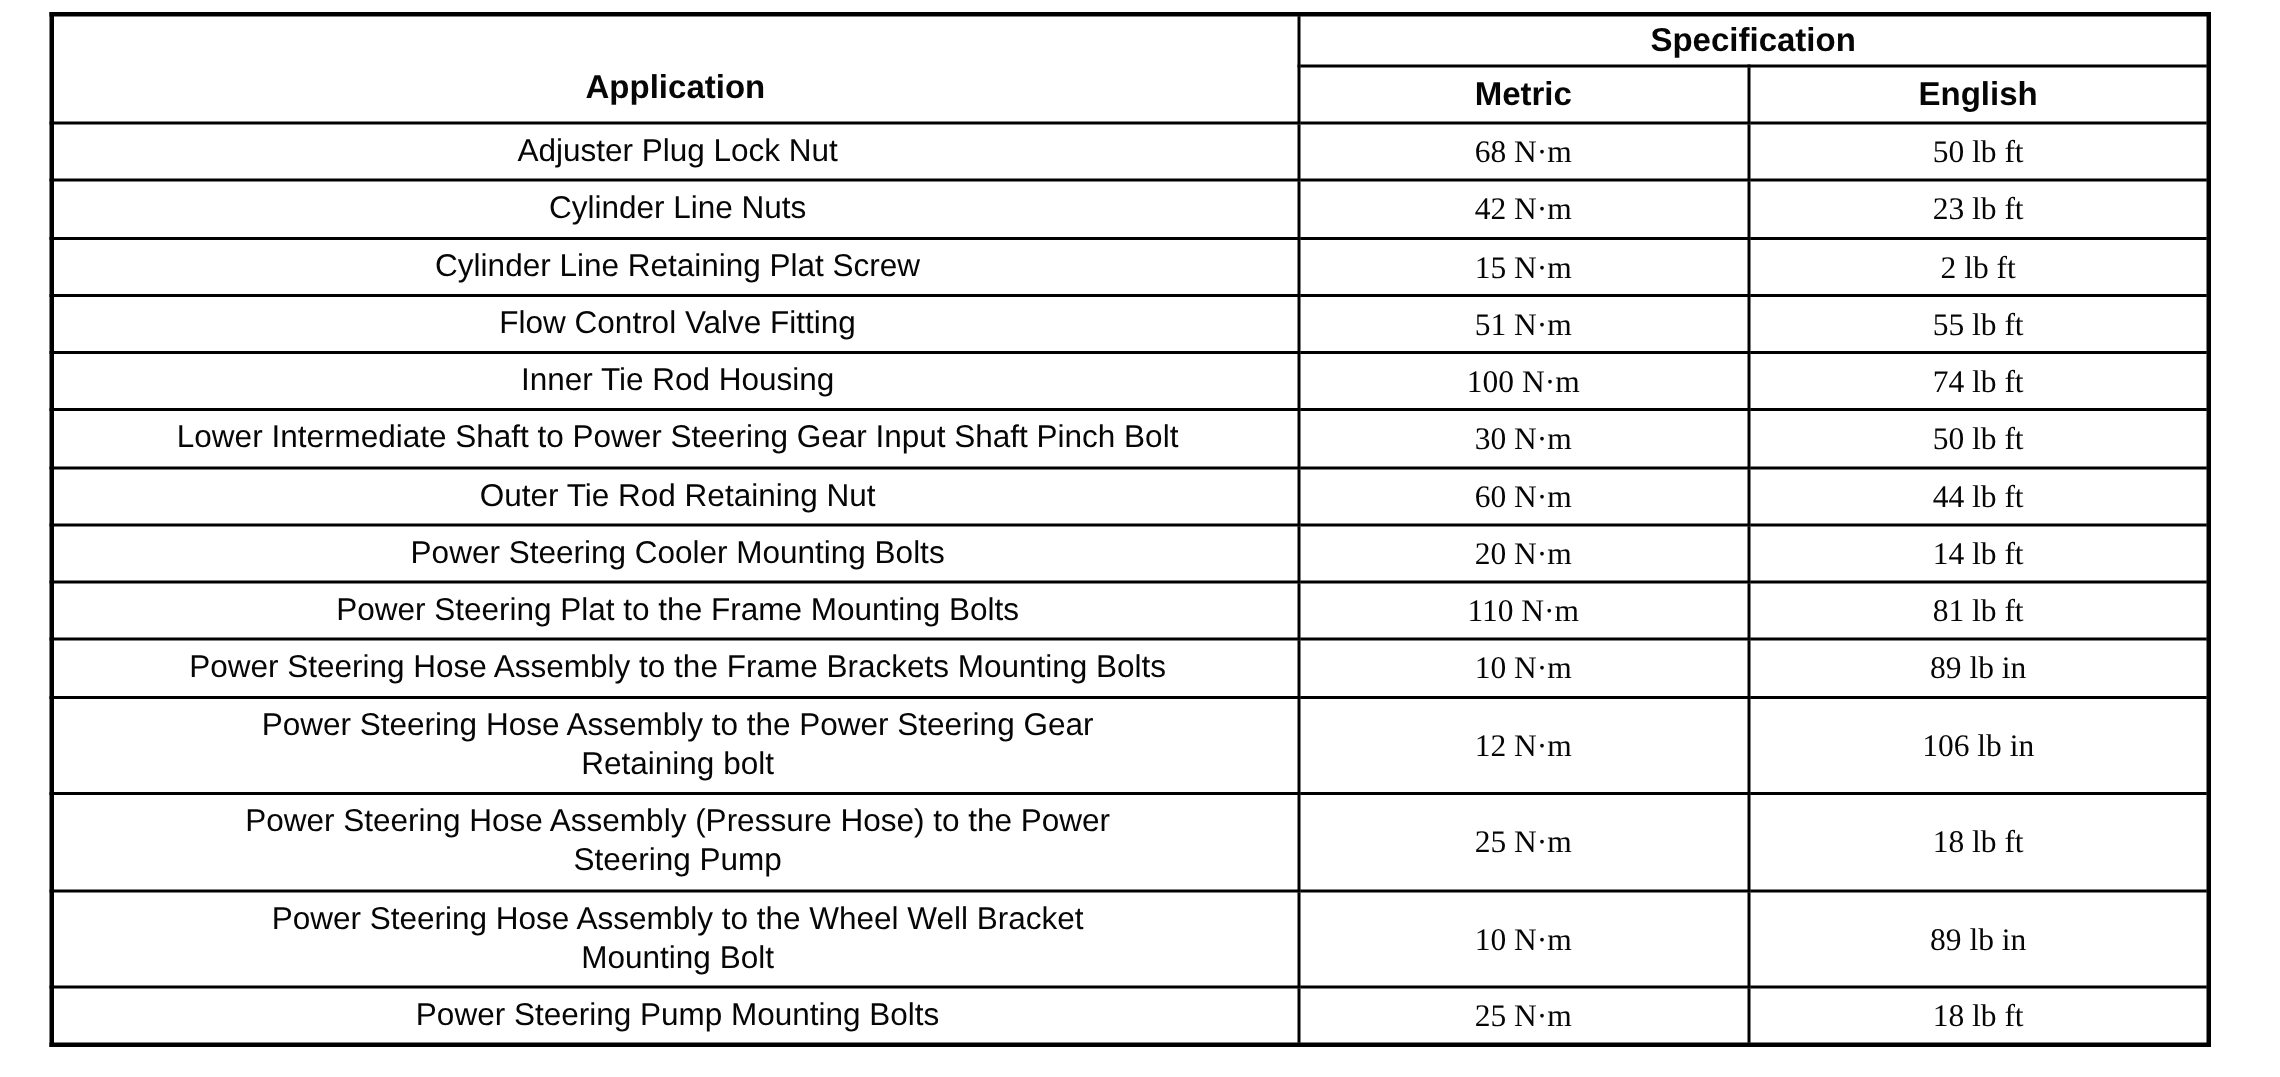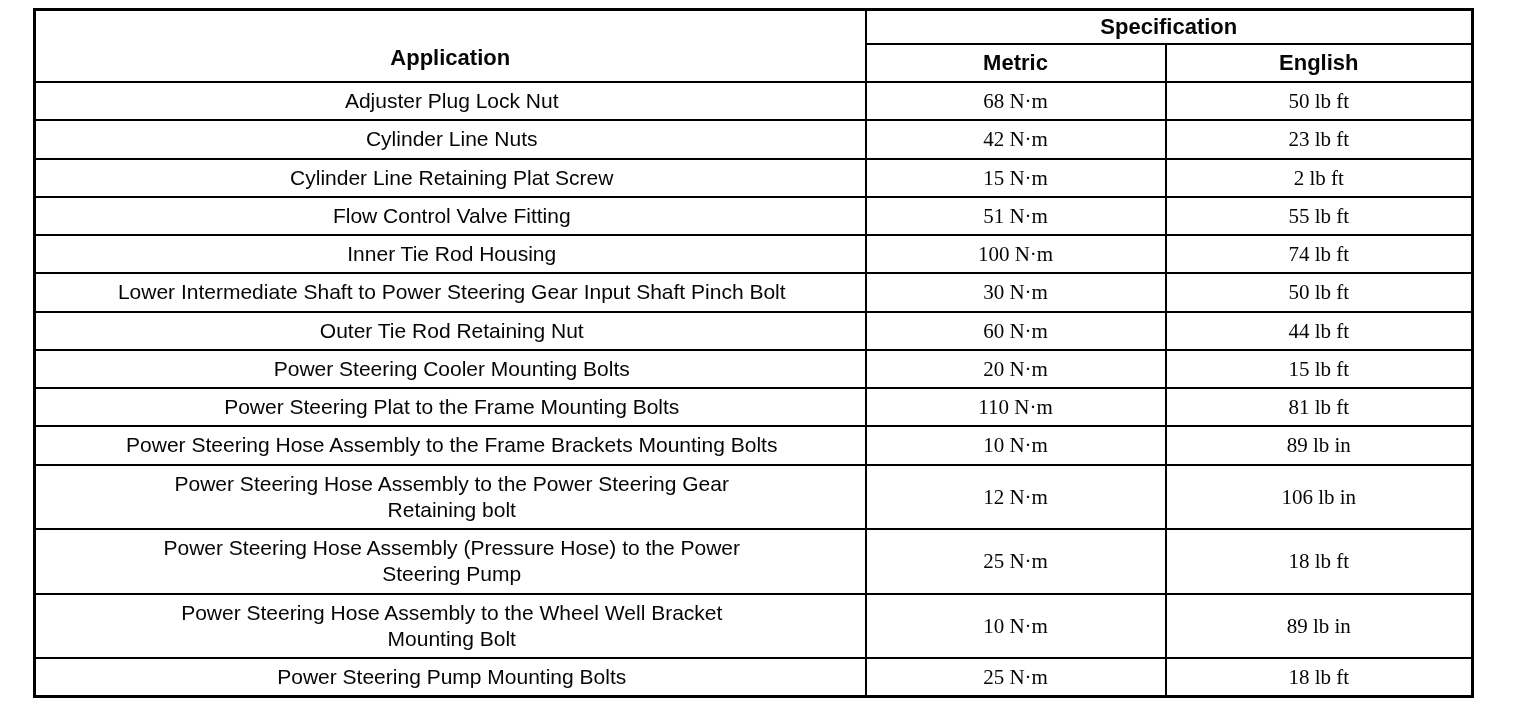--- a/index.html
+++ b/index.html
@@ -113,21 +113,21 @@
         <td class="val-cell">50 lb ft</td>
       </tr>
       <tr class="h-single">
         <td class="app-cell">Outer Tie Rod Retaining Nut</td>
         <td class="val-cell">60 N·m</td>
         <td class="val-cell">44 lb ft</td>
       </tr>
       <tr class="h-single">
         <td class="app-cell">Power Steering Cooler Mounting Bolts</td>
         <td class="val-cell">20 N·m</td>
-        <td class="val-cell">15 lb ft</td>
+        <td class="val-cell">14 lb ft</td>
       </tr>
       <tr class="h-single">
         <td class="app-cell">Power Steering Plat to the Frame Mounting Bolts</td>
         <td class="val-cell">110 N·m</td>
         <td class="val-cell">81 lb ft</td>
       </tr>
       <tr class="h-single">
         <td class="app-cell">Power Steering Hose Assembly to the Frame Brackets Mounting Bolts</td>
         <td class="val-cell">10 N·m</td>
         <td class="val-cell">89 lb in</td>

